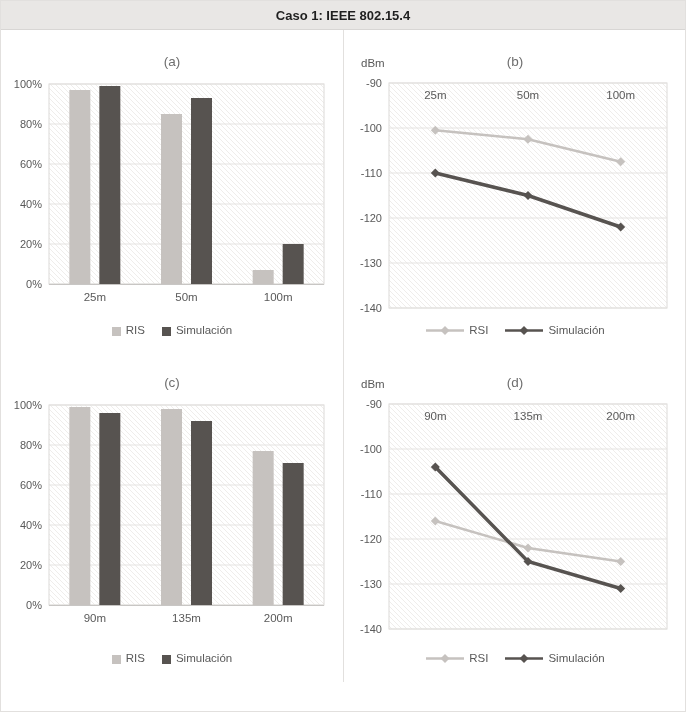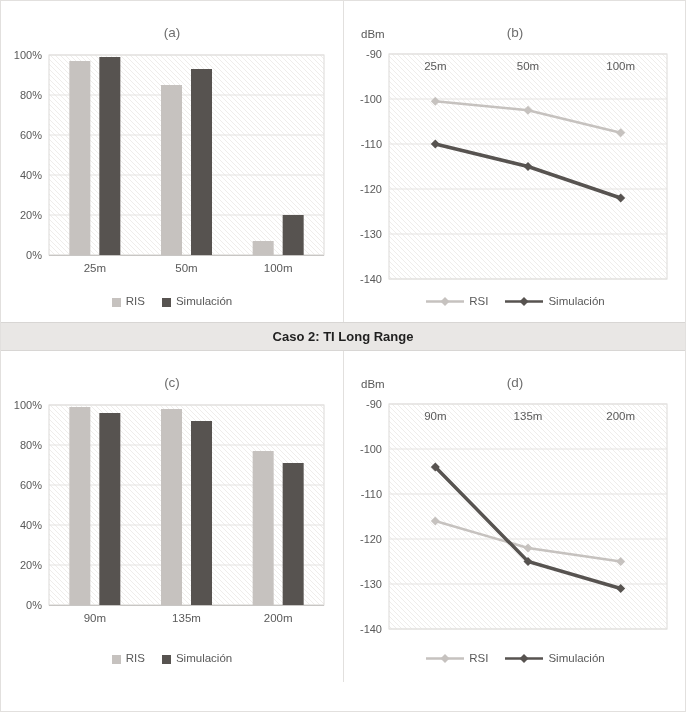--- a/index.html
+++ b/index.html
@@ -31,20 +31,23 @@
     font-size:11.5px;color:#595959;
   }
   .row2 .legend{bottom:18px;}
   .legend-item{display:flex;align-items:flex-end;gap:5px;}
   .sq{width:9px;height:9px;display:inline-block;}
 </style>
 </head>
 <body>
 
 <div class="page">
+  <div class="case-header">
+    <span>Caso 1: IEEE 802.15.4</span>
+  </div>
   <div class="row row1">
     <div class="panel left">
         <svg width="343" height="286">
           <defs>
             <pattern id="hatch-a" width="5" height="5" patternUnits="userSpaceOnUse">
               <path d="M0,0 L5,5" stroke="#efedeb" stroke-width="1"></path>
             </pattern>
           </defs>
           <text x="171" y="36" text-anchor="middle" font-size="13.5" fill="#6e6e6e">(a)</text>
           <rect x="48" y="54" width="275" height="200" fill="url(#hatch-a)" stroke="#dcdad8" stroke-width="1"></rect>
@@ -127,23 +130,20 @@
           <div class="legend-item">
             <svg width="38" height="11">
               <line x1="0" y1="5.5" x2="38" y2="5.5" stroke="#575350" stroke-width="2.5"></line>
               <path d="M 19 1 L 23.5 5.5 L 19 10 L 14.5 5.5 Z" fill="#575350"></path>
             </svg>
             <span>Simulación</span>
           </div>
         </div>
       </div>
   </div>
-  <div class="case-header">
-    <span>Caso 2: TI Long Range</span>
-  </div>
   <div class="row row2">
     <div class="panel left">
         <svg width="343" height="286">
           <defs>
             <pattern id="hatch-c" width="5" height="5" patternUnits="userSpaceOnUse">
               <path d="M0,0 L5,5" stroke="#efedeb" stroke-width="1"></path>
             </pattern>
           </defs>
           <text x="171" y="36" text-anchor="middle" font-size="13.5" fill="#6e6e6e">(c)</text>
           <rect x="48" y="54" width="275" height="200" fill="url(#hatch-c)" stroke="#dcdad8" stroke-width="1"></rect>

